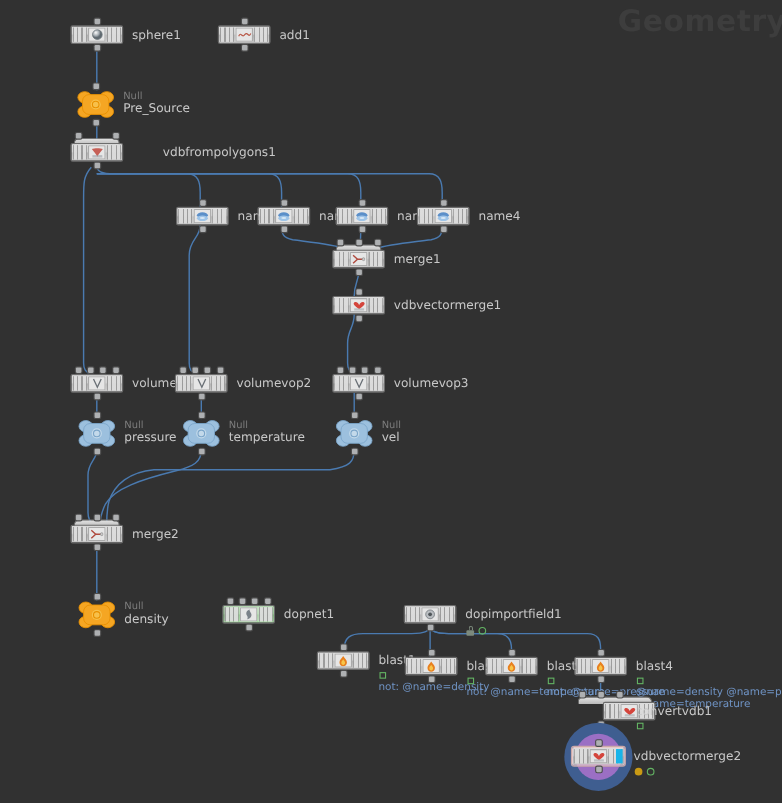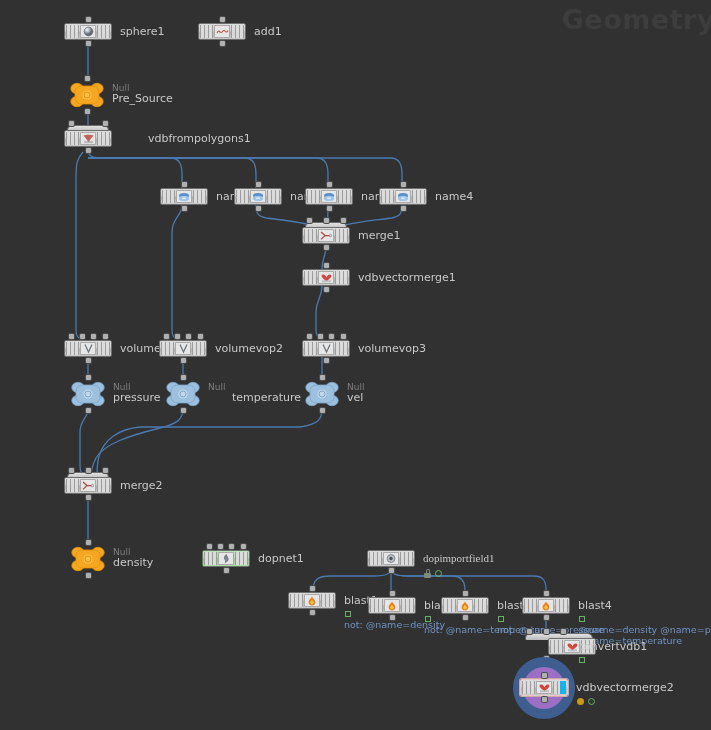--- a/index.html
+++ b/index.html
@@ -511,21 +511,21 @@
               <ellipse cx="27" cy="19.5" rx="6.2" ry="5.2"></ellipse>
               <rect x="5" y="4" width="24" height="18" rx="6"></rect>
             </g>
             <circle cx="17" cy="13" r="4.6" fill="#c3d9ea"></circle>
             <circle cx="17" cy="13" r="3" fill="none" stroke="#7ba5c9" stroke-width="1"></circle>
           </svg>
         </div>
         <div class="conn" style="left: 14.5px; top: -6px;"></div>
         <div class="conn" style="left: 14.5px; top: 27px;"></div>
         <div class="ntype" style="left: 42px; top: 1px;">Null</div>
-        <div class="nlabel" style="left: 42px; top: 10px; margin-left: 24px;">temperature</div>
+        <div class="nlabel" style="left: 42px; top: 10px;">temperature</div>
       </div>
       <div class="node null-node" style="left: 305px; top: 381px;">
         <div class="nbody">
           <svg width="34" height="26" viewBox="0 0 34 26">
             <g fill="#9cc0de" stroke="#7ba5c9" stroke-width=".8">
               <ellipse cx="7" cy="6.5" rx="6.2" ry="5.2"></ellipse>
               <ellipse cx="27" cy="6.5" rx="6.2" ry="5.2"></ellipse>
               <ellipse cx="7" cy="19.5" rx="6.2" ry="5.2"></ellipse>
               <ellipse cx="27" cy="19.5" rx="6.2" ry="5.2"></ellipse>
               <rect x="5" y="4" width="24" height="18" rx="6"></rect>
@@ -593,21 +593,21 @@
       <div class="node" style="left: 367px; top: 550px;">
         <div class="nbody" style="background: linear-gradient(rgb(220, 220, 220) 0%, rgb(208, 208, 208) 45%, rgb(178, 178, 178) 55%, rgb(201, 201, 201) 100%);">
           <span class="glyph">
             <svg width="12" height="11" viewBox="0 0 12 11">
               <circle cx="6" cy="5.5" r="4" fill="#b9bdc1" stroke="#70767b" stroke-width=".7"></circle>
               <circle cx="6" cy="5.5" r="1.7" fill="#4f5559"></circle>
             </svg>
           </span>
         </div>
         <div class="conn" style="left: 21.5px; top: 18px;"></div>
-        <div class="nlabel" style="left: 56px; top: 2px; font-family: Liberation Serif, serif;">dopimportfield1</div>
+        <div class="nlabel" style="left: 56px; top: 2px;">dopimportfield1</div>
         <div class="flagrow" style="left: 57px; top: 19px;">
           <span class="flag-lock">
             <b></b>
             <i></i>
           </span>
           <span class="flag-circle"></span>
         </div>
       </div>
       <div class="node" style="left: 288px; top: 592px;">
         <div class="nbody" style="background: linear-gradient(rgb(220, 220, 220) 0%, rgb(208, 208, 208) 45%, rgb(178, 178, 178) 55%, rgb(201, 201, 201) 100%);">

